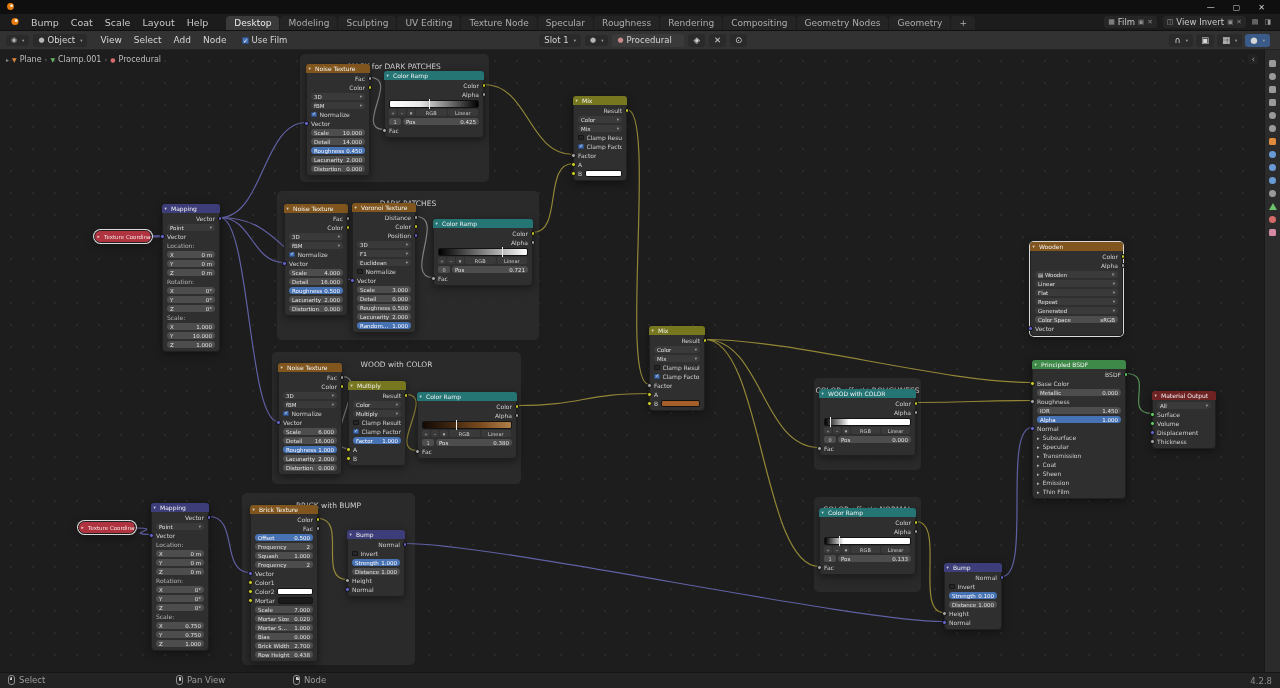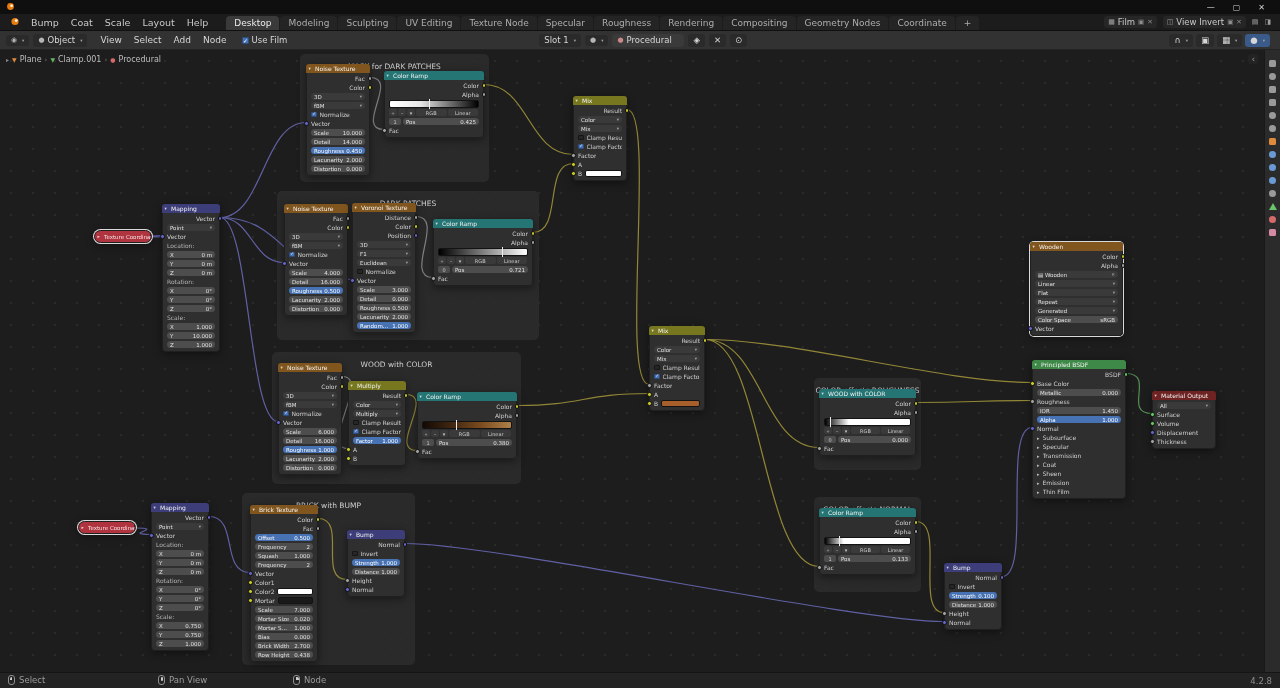--- a/index.html
+++ b/index.html
@@ -116,21 +116,21 @@
       <span class="tab active">Desktop</span>
       <span class="tab">Modeling</span>
       <span class="tab">Sculpting</span>
       <span class="tab">UV Editing</span>
       <span class="tab">Texture Node</span>
       <span class="tab">Specular</span>
       <span class="tab">Roughness</span>
       <span class="tab">Rendering</span>
       <span class="tab">Compositing</span>
       <span class="tab">Geometry Nodes</span>
-      <span class="tab">Coordinate</span>
+      <span class="tab">Geometry</span>
       <span class="tab">+</span>
     </span>
   <span class="mb-right">
     <span class="mb-widget">
       <span class="wicon">▦</span>
       <span>Film</span>
       <span class="wbtn">▣</span>
       <span class="wbtn">✕</span>
     </span>
     <span class="mb-widget">
@@ -1272,21 +1272,21 @@
   </div>
 
 <div class="statusbar" id="statusbar">
   <span class="version">4.2.8</span>
 <span class="status-item" style="left: 8px;">
       <span class="mouseico left">
         <i></i>
       </span>
       <span>Select</span>
     </span>
-    <span class="status-item" style="left: 158px;">
+    <span class="status-item" style="left: 176px;">
       <span class="mouseico middle">
         <i></i>
       </span>
       <span>Pan View</span>
     </span>
     <span class="status-item" style="left: 293px;">
       <span class="mouseico right">
         <i></i>
       </span>
       <span>Node</span>

